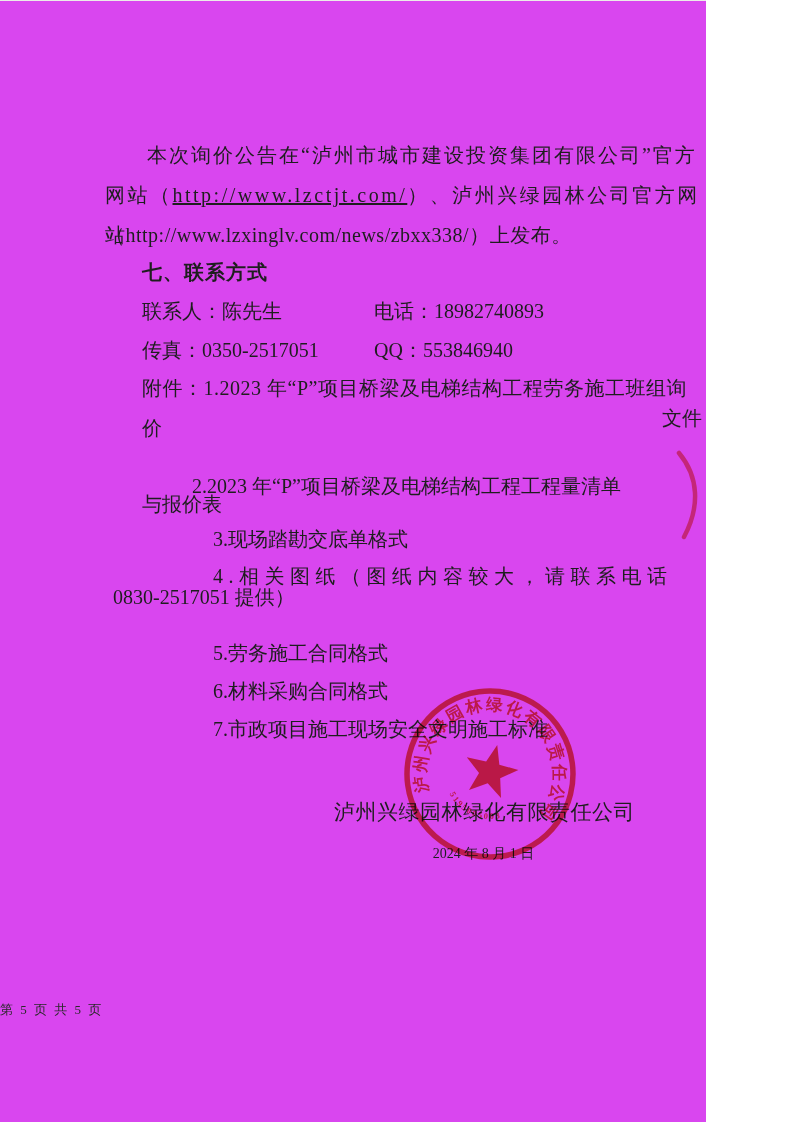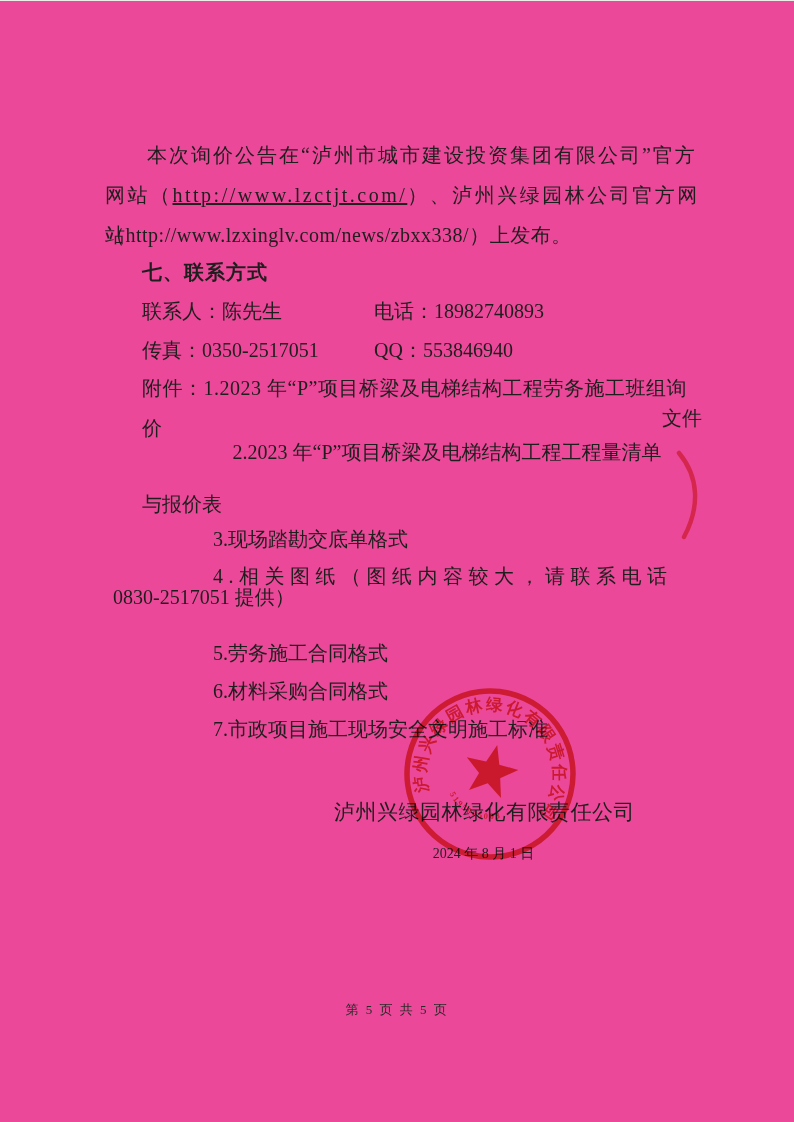--- a/index.html
+++ b/index.html
@@ -3,23 +3,23 @@
 <meta charset="utf-8">
 <style>
   * { margin: 0; padding: 0; box-sizing: border-box; }
   html, body { background: #ffffff; }
   body {
     font-family: "Liberation Serif", "DejaVu Serif", serif;
     color: #1e1e1e;
   }
   .page {
     position: relative;
-    width: 794px;
+    width: 706px;
     height: 1122px;
-    background: #ec4899;
+    background: #d946ef;
     overflow: hidden;
     border-top: 1px solid #ecece8;
   }
   .content {
     position: absolute;
     left: 105px;
     top: 0;
     width: 597px;
     font-size: 20px;
     line-height: 40px;
@@ -33,42 +33,41 @@
 
   .heading { top: 251px; padding-left: 37px; font-weight: bold; letter-spacing: 1px; }
 
   .contact-row1 { top: 290px; padding-left: 37px; }
   .contact-row2 { top: 329px; padding-left: 37px; }
   .c-cell1 { display: inline-block; width: 232px; }
   .c-cell2 { display: inline-block; }
 
   .attach1-l1 { top: 367px; padding-left: 37px; letter-spacing: 0.5px; }
   .attach1-l2 { top: 397px; text-align: right; }
-  .attach2-l1 { top: 431px; padding-left: 87px; text-align: center; }
+  .attach2-l1 { top: 465px; padding-left: 87px; }
   .attach2-l2 { top: 483px; margin-left: 37px; }
   .attach3    { top: 518px; padding-left: 108px; }
   .attach4-l1 { top: 555px; padding-left: 108px; letter-spacing: 5.5px; }
   .attach4-l2 { top: 576px; margin-left: 8px; }
   .attach5    { top: 632px; padding-left: 108px; }
   .attach6    { top: 670px; padding-left: 108px; }
   .attach7    { top: 708px; padding-left: 108px; }
 
   .company {
     top: 791px; text-align: center; padding-left: 162px;
     font-size: 21px; letter-spacing: 0.5px;
   }
   .sign-date {
     top: 833px; text-align: center; padding-left: 160px;
     font-size: 14px;
   }
 
   .footer {
     position: absolute;
     top: 1000px; left: 0; width: 100%;
-    text-align: center;
     font-size: 13px;
     letter-spacing: 2px;
     color: #2a2a2a;
   }
 
   .seal-svg {
     position: absolute;
     left: 400px; top: 683px;
     width: 180px; height: 180px;
     mix-blend-mode: multiply;

